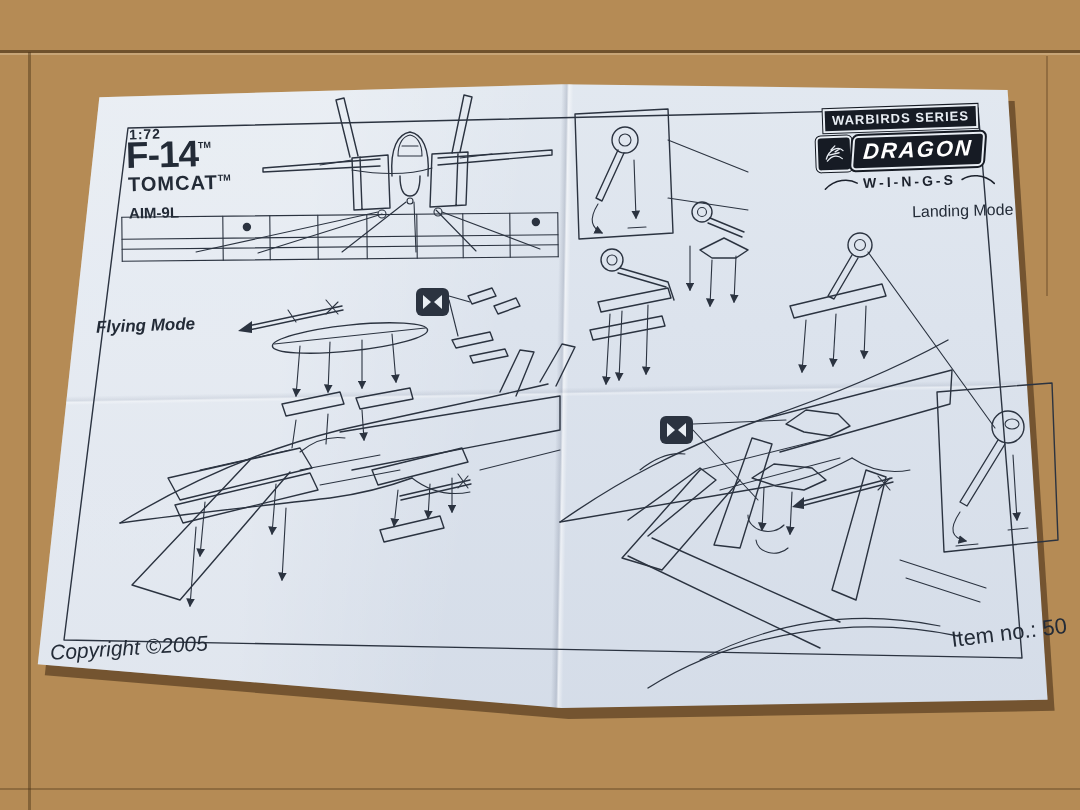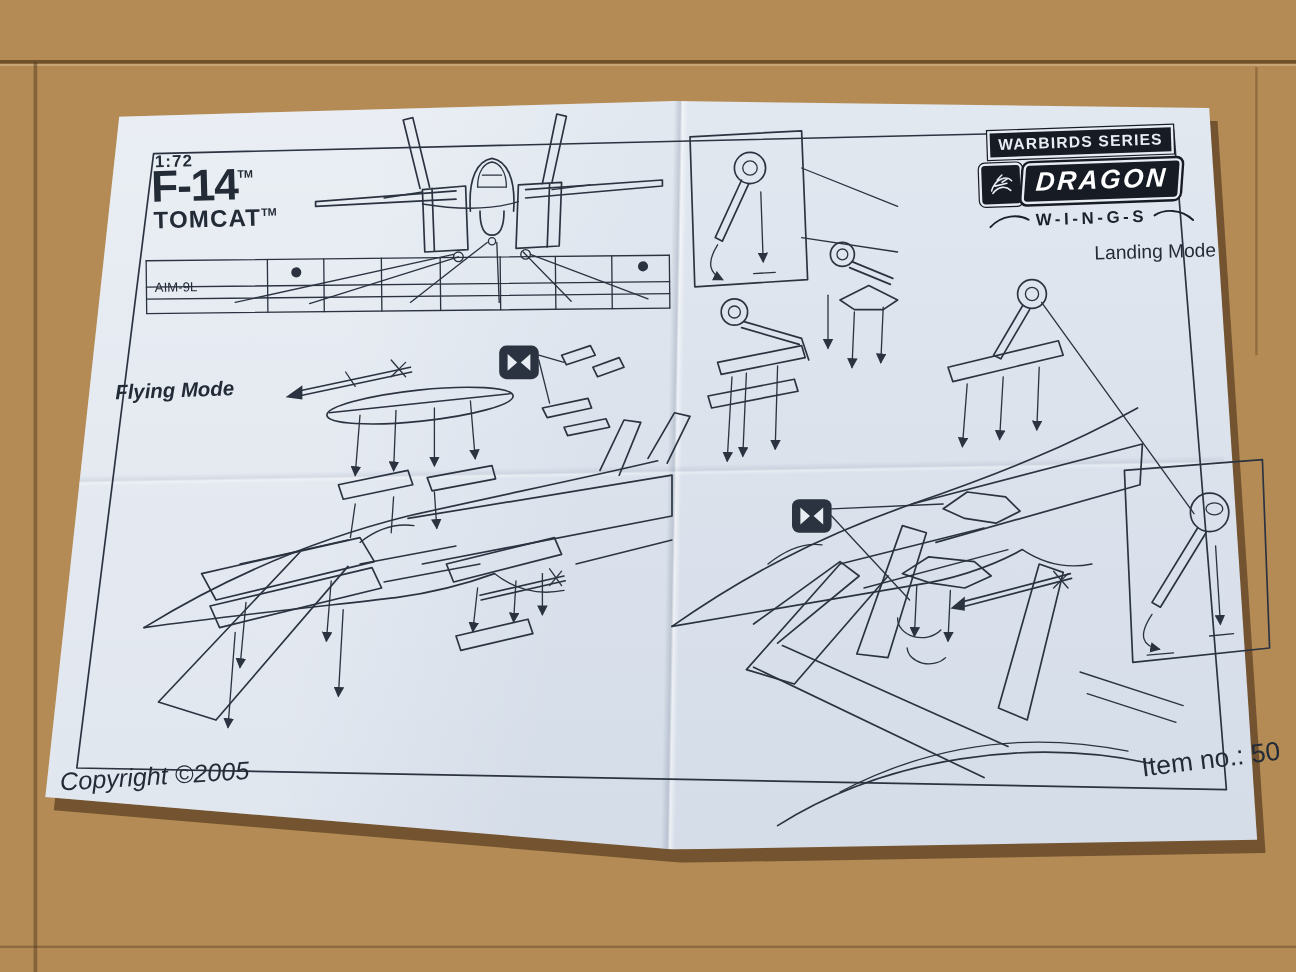--- a/index.html
+++ b/index.html
@@ -52,21 +52,21 @@
   .lnthin{stroke:#2b3340;stroke-width:1.1;fill:none;stroke-linecap:round;}
   .fillink{fill:#2b3340;stroke:none;}
   .fillwhite{fill:#e8edf3;stroke:none;}
   
   .txt{position:absolute;color:#232b37;white-space:nowrap;}
   .scale-txt{left:129px;top:126px;font-size:14px;font-weight:800;letter-spacing:1px;transform:rotate(-1.5deg);}
   .model-txt{left:126px;top:134px;font-size:37px;font-weight:800;letter-spacing:-1px;transform:rotate(-1.5deg);}
   .model-txt sup,.name-txt sup{font-size:9px;font-weight:700;letter-spacing:0;vertical-align:18px;}
   .name-txt{left:128px;top:172px;font-size:20px;font-weight:800;letter-spacing:1px;transform:rotate(-1.5deg);}
   .name-txt sup{vertical-align:8px;}
-  .aim-txt{left:129px;top:234px;font-size:11px;font-weight:400;transform:rotate(-1deg);}
+  .aim-txt{left:129px;top:204px;font-size:15px;font-weight:700;transform:rotate(-1deg);}
   .flying-txt{left:96px;top:316px;font-size:17px;font-style:italic;font-weight:600;transform:rotate(-2deg);}
   .landing-txt{left:912px;top:202px;font-size:16px;font-weight:500;transform:rotate(-1.5deg);}
   .copyright-txt{left:50px;top:636px;font-size:21px;font-style:italic;transform:rotate(-3.5deg);}
   .item-txt{left:951px;top:620px;font-size:22px;transform:rotate(-7deg);}
   
   .brand{position:absolute;left:818px;top:108px;width:200px;transform:rotate(-2deg);}
   .series-bar{display:inline-block;background:#161b24;color:#e8edf3;font-size:13px;font-weight:800;
     letter-spacing:1px;padding:2px 7px 3px;box-shadow:0 0 0 2px #e8edf3,0 0 0 3px #161b24;margin-left:8px;}
   .dragon-row{display:flex;align-items:center;margin-top:7px;}
   .dragon-emblem{width:32px;height:32px;background:#161b24;border-radius:3px;margin-right:4px;

